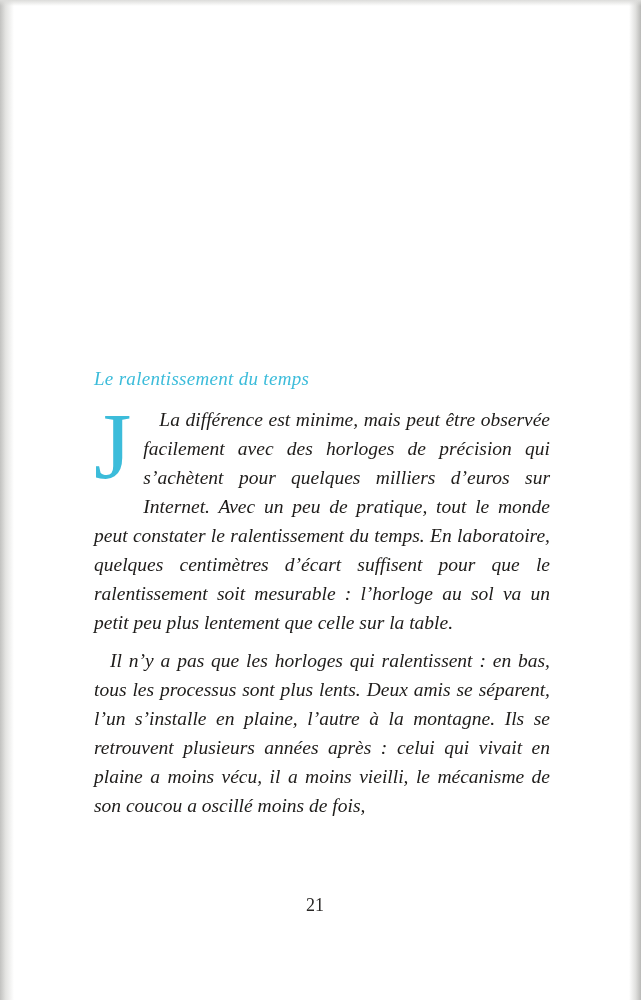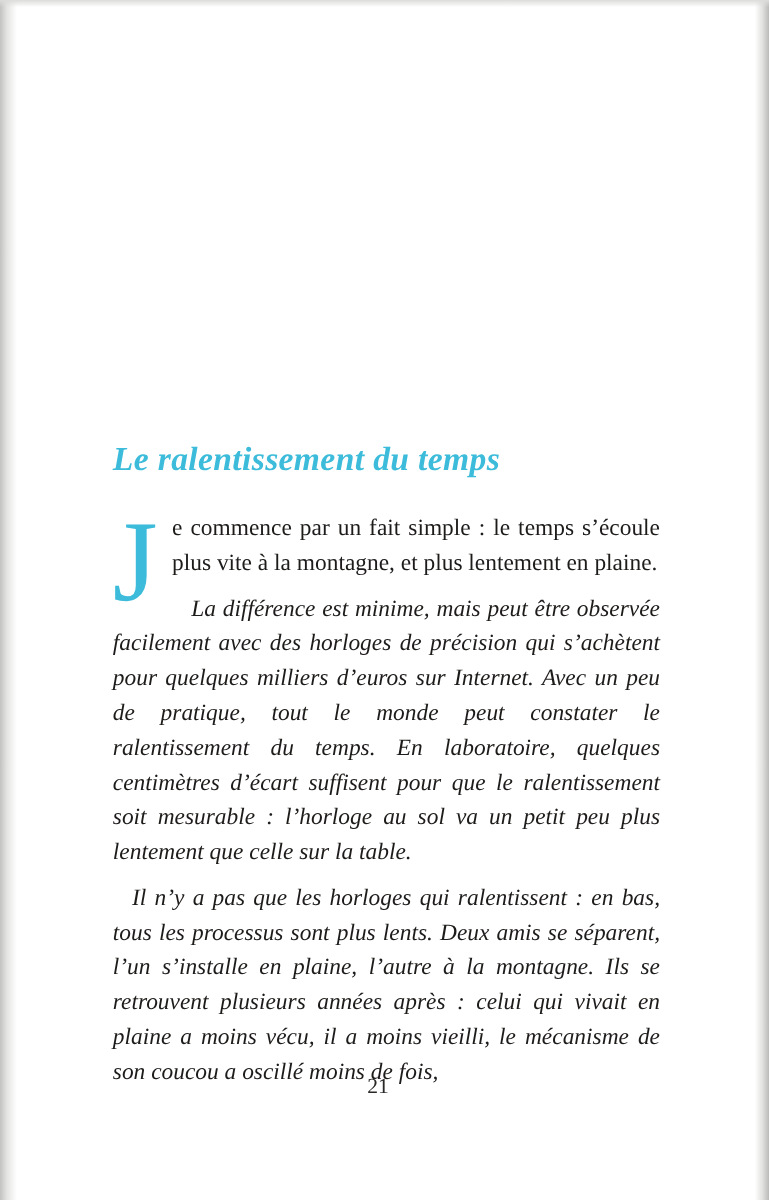--- a/index.html
+++ b/index.html
@@ -39,24 +39,24 @@
     background: linear-gradient(to bottom, #dcdcda 0%, rgba(255,255,255,0) 100%);
     pointer-events: none;
   }
   .content {
     position: absolute;
     left: 94px;
     top: 368px;
     width: 456px;
   }
   .chapter-heading {
-    margin: 0 0 26px 0;
+    margin: 0 0 15px 0;
     font-style: italic;
-    font-weight: bold;
-    font-size: 28px;
+    font-weight: normal;
+    font-size: 19px;
     letter-spacing: 0.3px;
     color: var(--accent, #3cbcda);
   }
   .para {
     margin: 0 0 9px 0;
     font-size: 19.5px;
     line-height: 29px;
     text-align: justify;
     text-justify: inter-word;
     hyphens: auto;
@@ -92,21 +92,21 @@
 <body>
 
 <div class="page">
   <div class="scan-edge-left"></div>
   <div class="scan-edge-right"></div>
   <div class="scan-edge-top"></div>
 
   <div class="content">
     <h2 class="chapter-heading">Le ralentissement du temps</h2>
 
-    <p class="para first"><span class="dropcap">J</span><span>e commence par un fait simple : le temps s’écoule plus vite à la montagne, et plus lentement en plaine.</span></p>
+    <p class="para first"><span class="dropcap">J</span></p>
 
     <p class="para indent">La différence est minime, mais peut être observée facilement avec des horloges de précision qui s’achètent pour quelques milliers d’euros sur Internet. Avec un peu de pratique, tout le monde peut constater le ralentissement du temps. En laboratoire, quelques centimètres d’écart suffisent pour que le ralentissement soit mesurable : l’horloge au sol va un petit peu plus lentement que celle sur la table.</p>
 
     <p class="para indent">Il n’y a pas que les horloges qui ralentissent : en bas, tous les processus sont plus lents. Deux amis se séparent, l’un s’installe en plaine, l’autre à la montagne. Ils se retrouvent plusieurs années après : celui qui vivait en plaine a moins vécu, il a moins vieilli, le mécanisme de son coucou a oscillé moins de fois,</p>
   </div>
 
   <div class="page-number">21</div>
 </div>
 
 </body></html>

